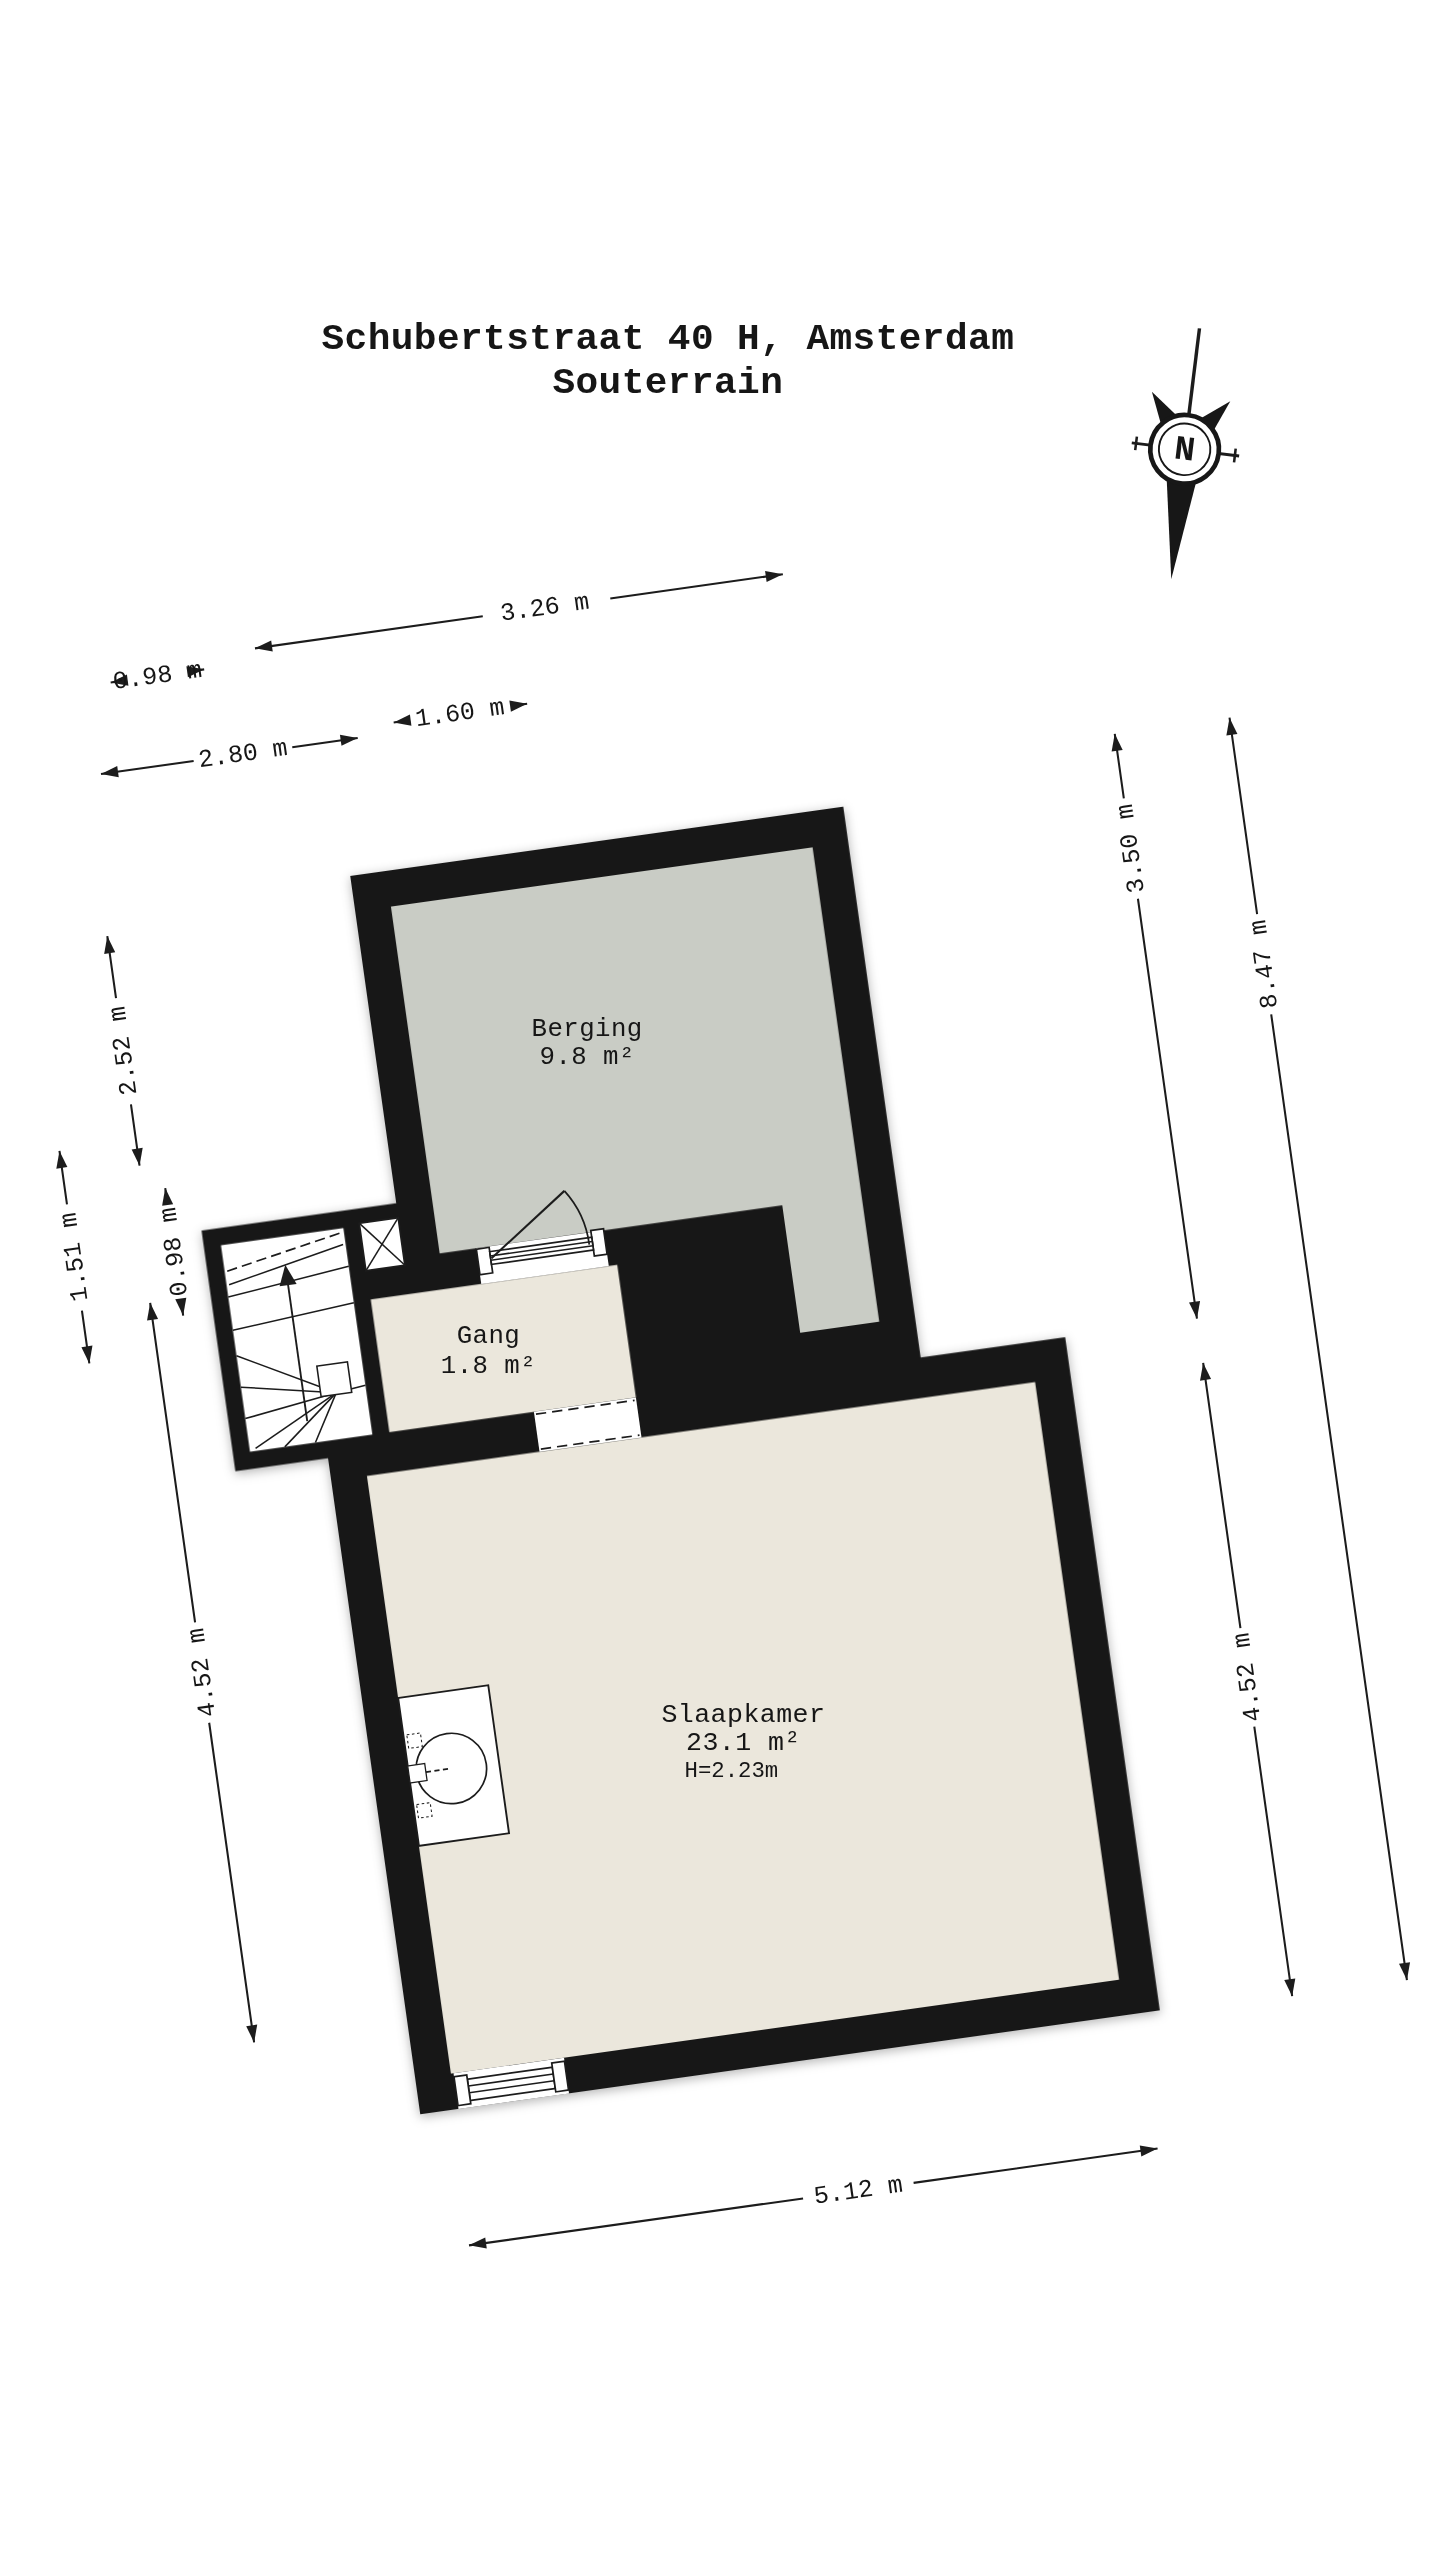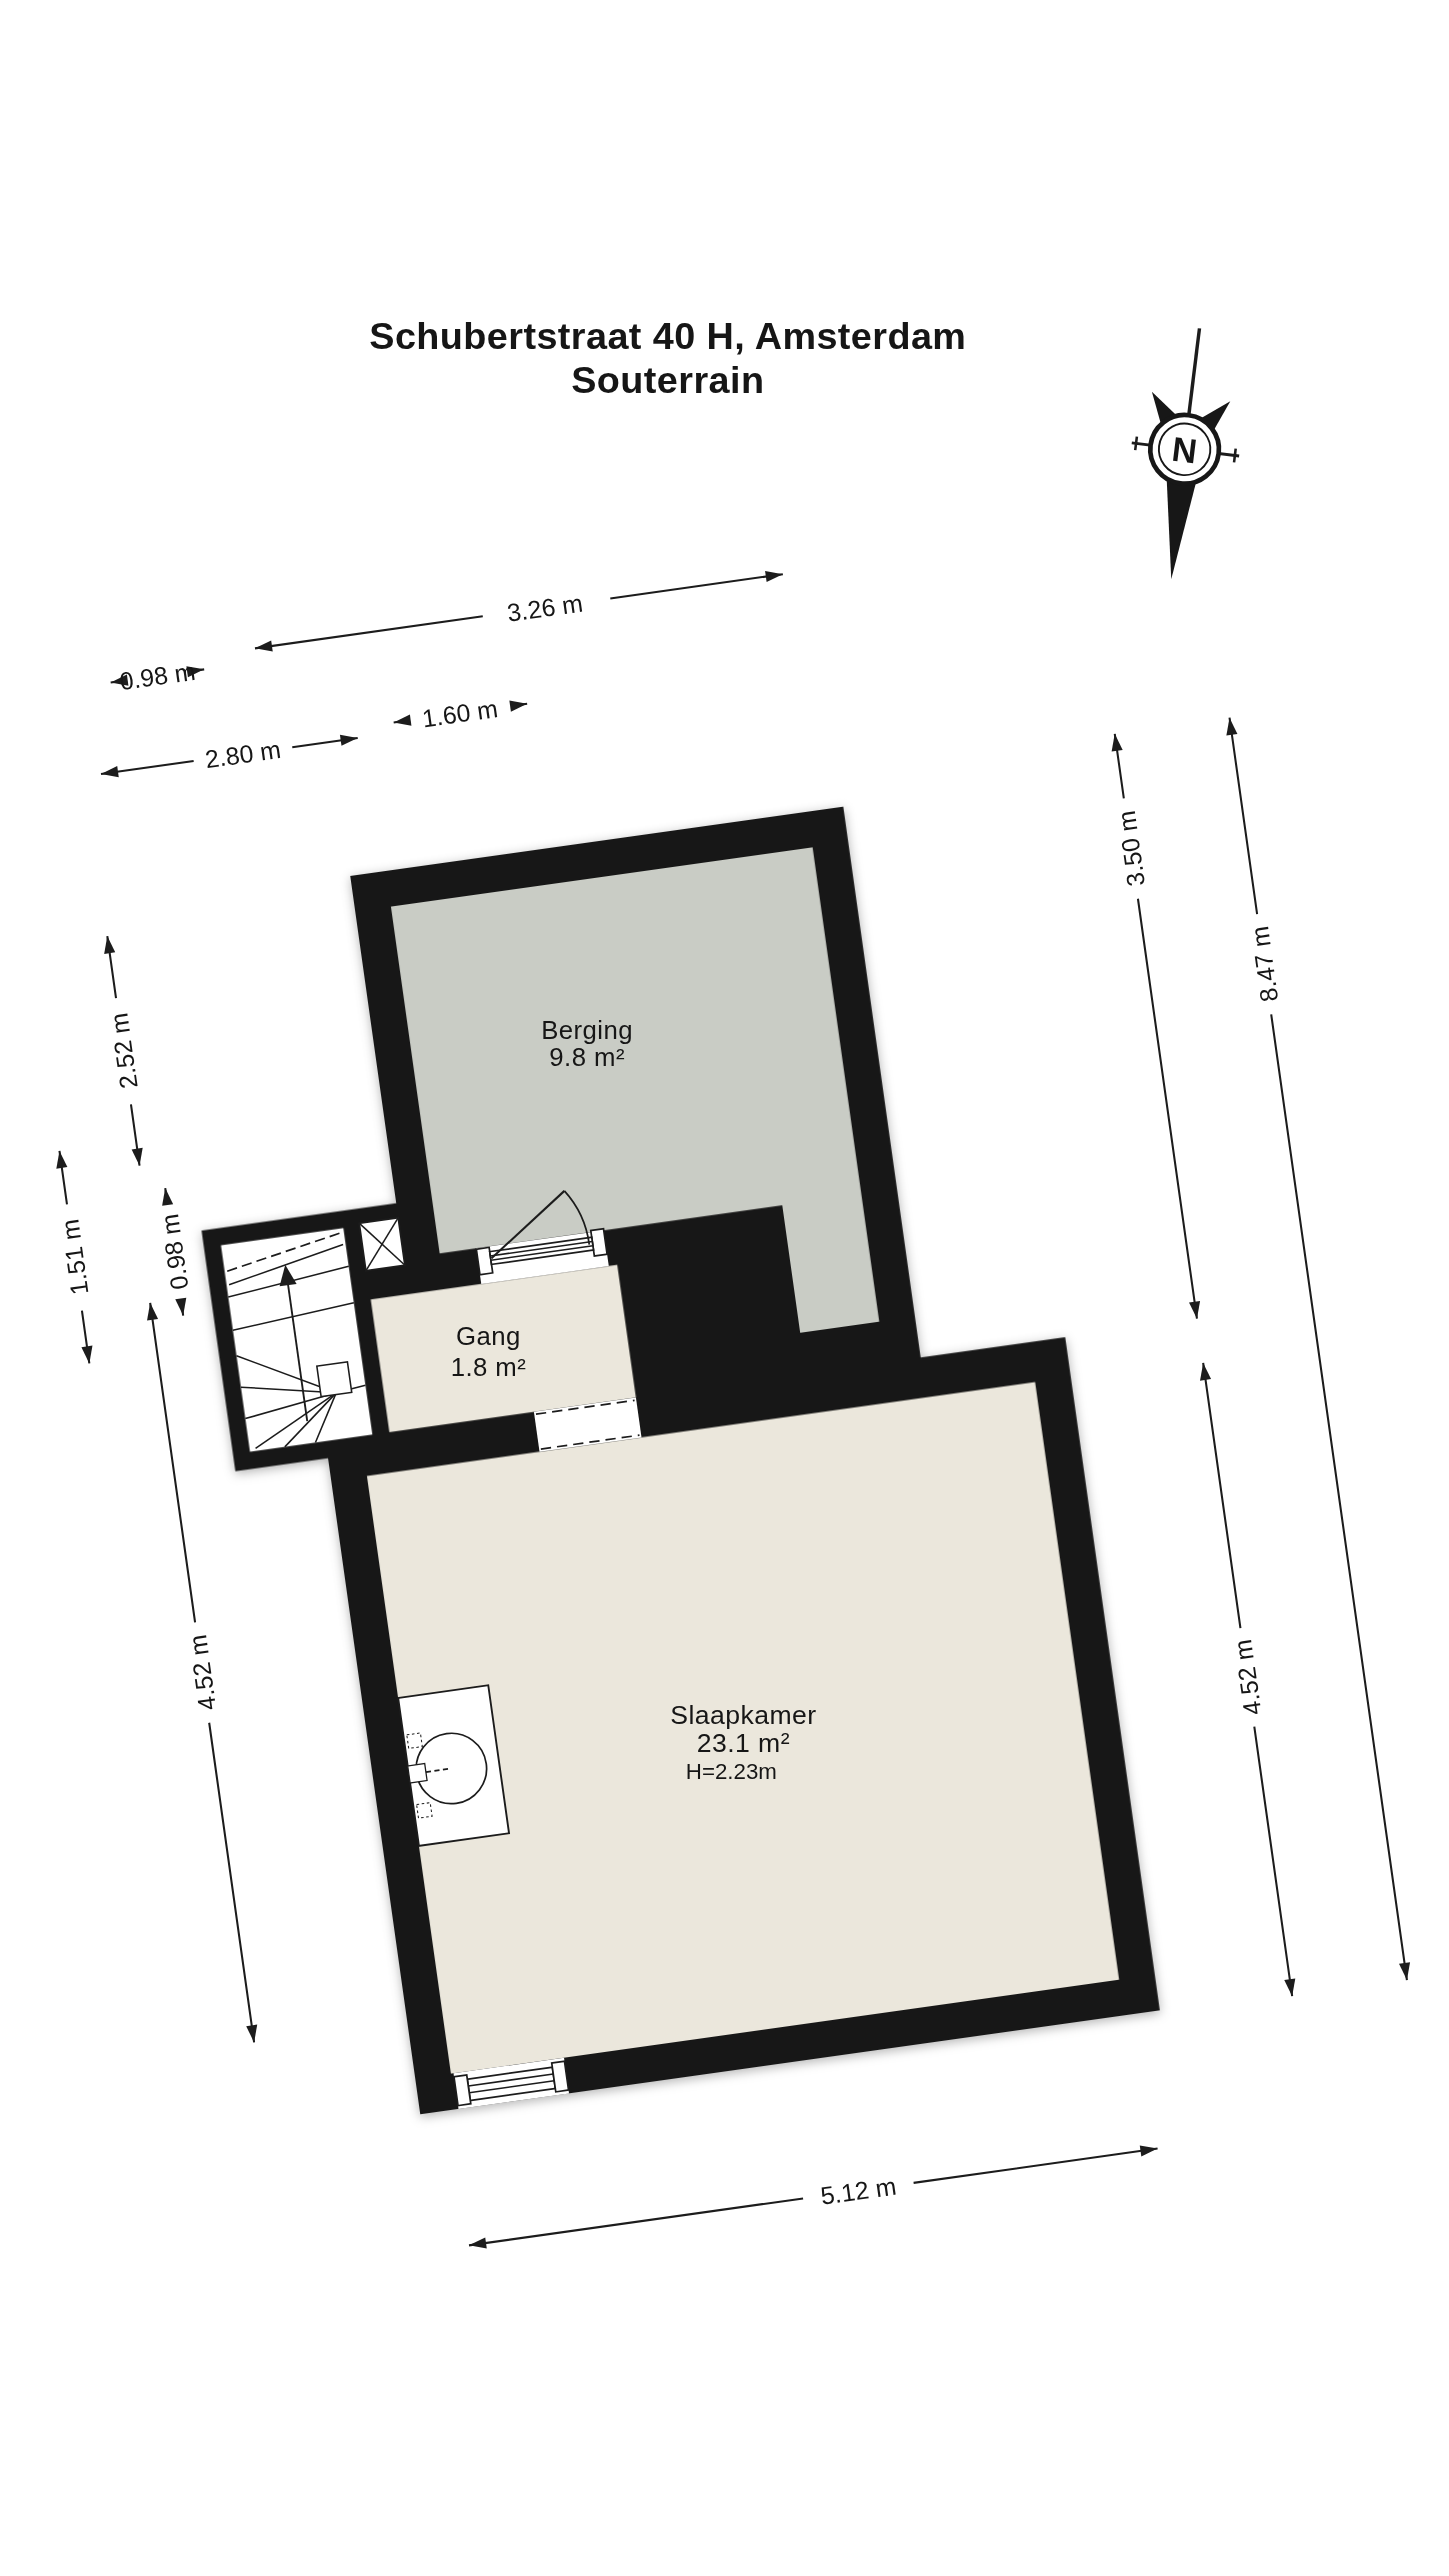--- a/index.html
+++ b/index.html
@@ -1,17 +1,17 @@
 <!DOCTYPE html>
 <html style="font-size:13.7px"><head>
 <meta charset="utf-8">
 <style>
   html,body{margin:0;padding:0;background:#ffffff;}
   .page{position:relative;width:1449px;height:2576px;background:#ffffff;overflow:hidden;
-        font-family:Liberation Sans, sans-serif;}
+        font-family:Liberation Mono, monospace;}
   svg{position:absolute;left:0;top:0;}
   .wall{fill:#171717;}
   .floor-gray{fill:#c9ccc5;}
   .floor-beige{fill:#ebe7dc;}
   .opening{fill:#ffffff;}
   .ln{stroke:#1c1c1c;fill:none;}
   .thin{stroke-width:1.8;}
   .med{stroke-width:2.4;}
   .dimline{stroke:#1c1c1c;stroke-width:2.4;fill:none;}
   .dimhead{fill:#1c1c1c;}

